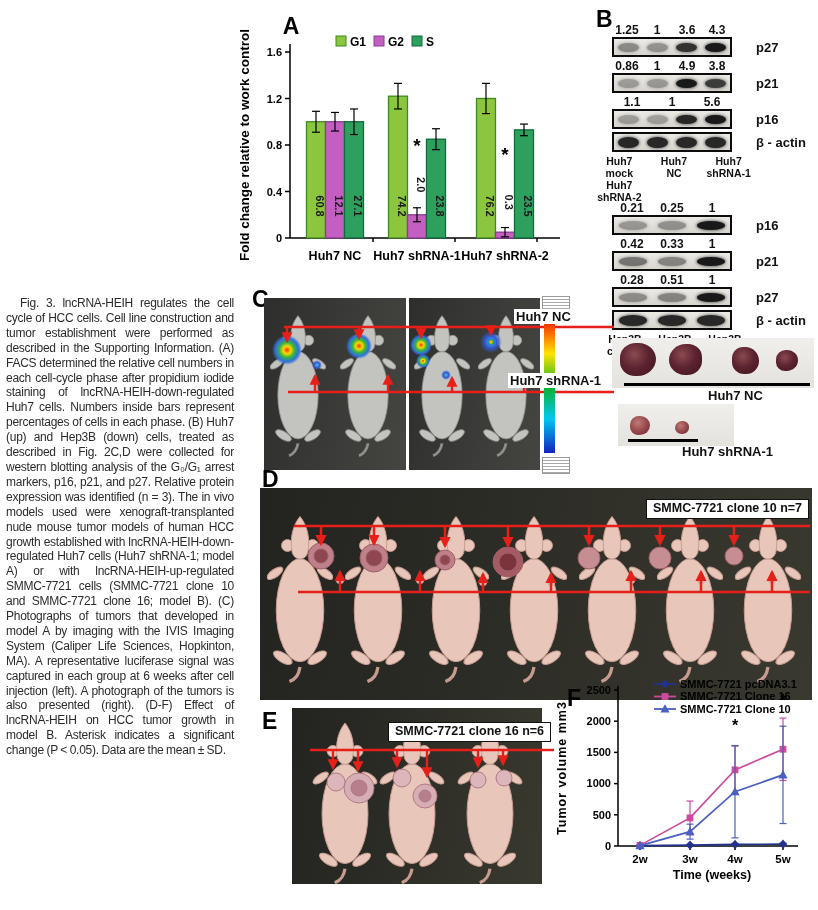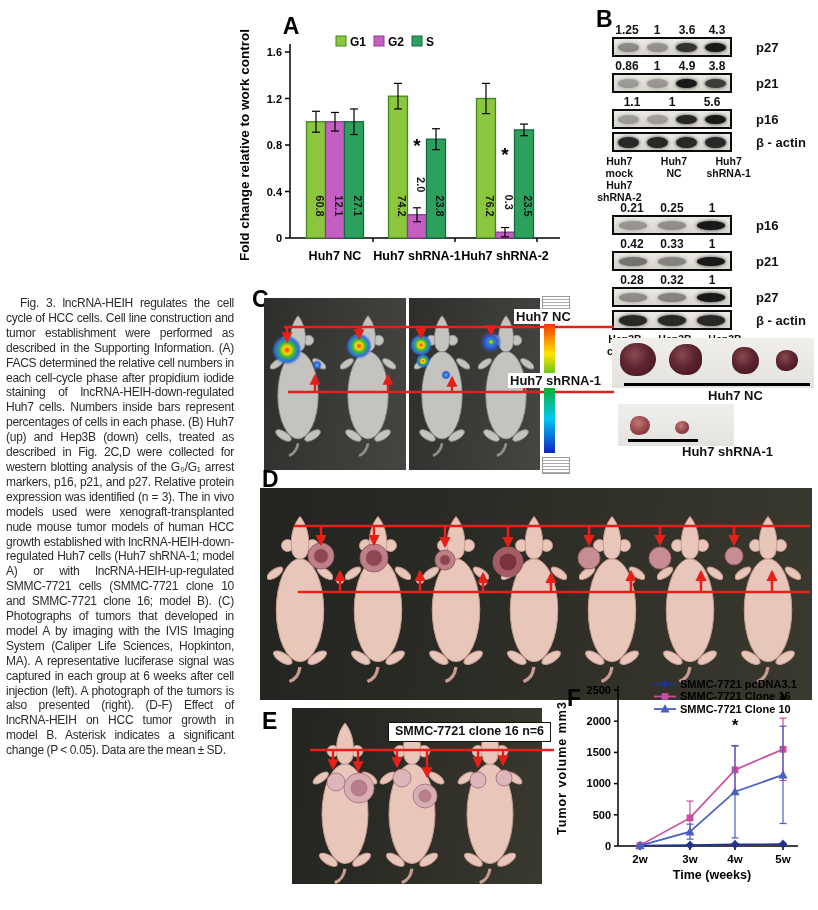--- a/index.html
+++ b/index.html
@@ -260,21 +260,21 @@
           <span>1</span>
         </div>
         <div class="bbox" style="grid-template-columns: repeat(3, 1fr);">
           <div class="bband" style="opacity: 0.54;"></div>
           <div class="bband" style="opacity: 0.46;"></div>
           <div class="bband" style="opacity: 1;"></div>
           <span class="bprot">p21</span>
         </div>
         <div class="bnum" style="grid-template-columns: repeat(3, 1fr);">
           <span>0.28</span>
-          <span>0.32</span>
+          <span>0.51</span>
           <span>1</span>
         </div>
         <div class="bbox" style="grid-template-columns: repeat(3, 1fr);">
           <div class="bband" style="opacity: 0.42;"></div>
           <div class="bband" style="opacity: 0.46;"></div>
           <div class="bband" style="opacity: 1;"></div>
           <span class="bprot">p27</span>
         </div>
         <div class="bbox" style="grid-template-columns: repeat(3, 1fr);">
           <div class="bband" style="opacity: 0.92; height: 11px;"></div>
@@ -400,20 +400,21 @@
         <line x1="40" y1="122" x2="552" y2="122"></line>
         <line x1="82" y1="122" x2="82" y2="102" marker-end="url(#arrhead)"></line>
         <line x1="162" y1="122" x2="162" y2="102" marker-end="url(#arrhead)"></line>
         <line x1="225" y1="122" x2="225" y2="104" marker-end="url(#arrhead)"></line>
         <line x1="293" y1="122" x2="293" y2="104" marker-end="url(#arrhead)"></line>
         <line x1="373" y1="122" x2="373" y2="102" marker-end="url(#arrhead)"></line>
         <line x1="443" y1="122" x2="443" y2="102" marker-end="url(#arrhead)"></line>
         <line x1="514" y1="122" x2="514" y2="102" marker-end="url(#arrhead)"></line>
       </g>
     </svg>
+    <div class="rbox" style="left:388px;top:29px;">SMMC-7721 clone 10  n=7</div>
   </div>
 
   <div class="abs" id="panelE" style="left:262px;top:704px;width:292px;height:184px;">
     <span class="plabel-html" style="left:0px;top:4px;">E</span>
     <div class="photo" style="left:30px;top:4px;width:250px;height:176px;"></div>
     <svg class="abs" style="left:0;top:0;" width="292" height="184">
       <use href="#mouse" x="47" y="14" width="72" height="166" class="mouse-pink"></use>
       <use href="#mouse" x="114" y="14" width="72" height="166" class="mouse-pink"></use>
       <use href="#mouse" x="192" y="14" width="72" height="166" class="mouse-pink"></use>
       <g stroke="#b07a84" stroke-width="1">

